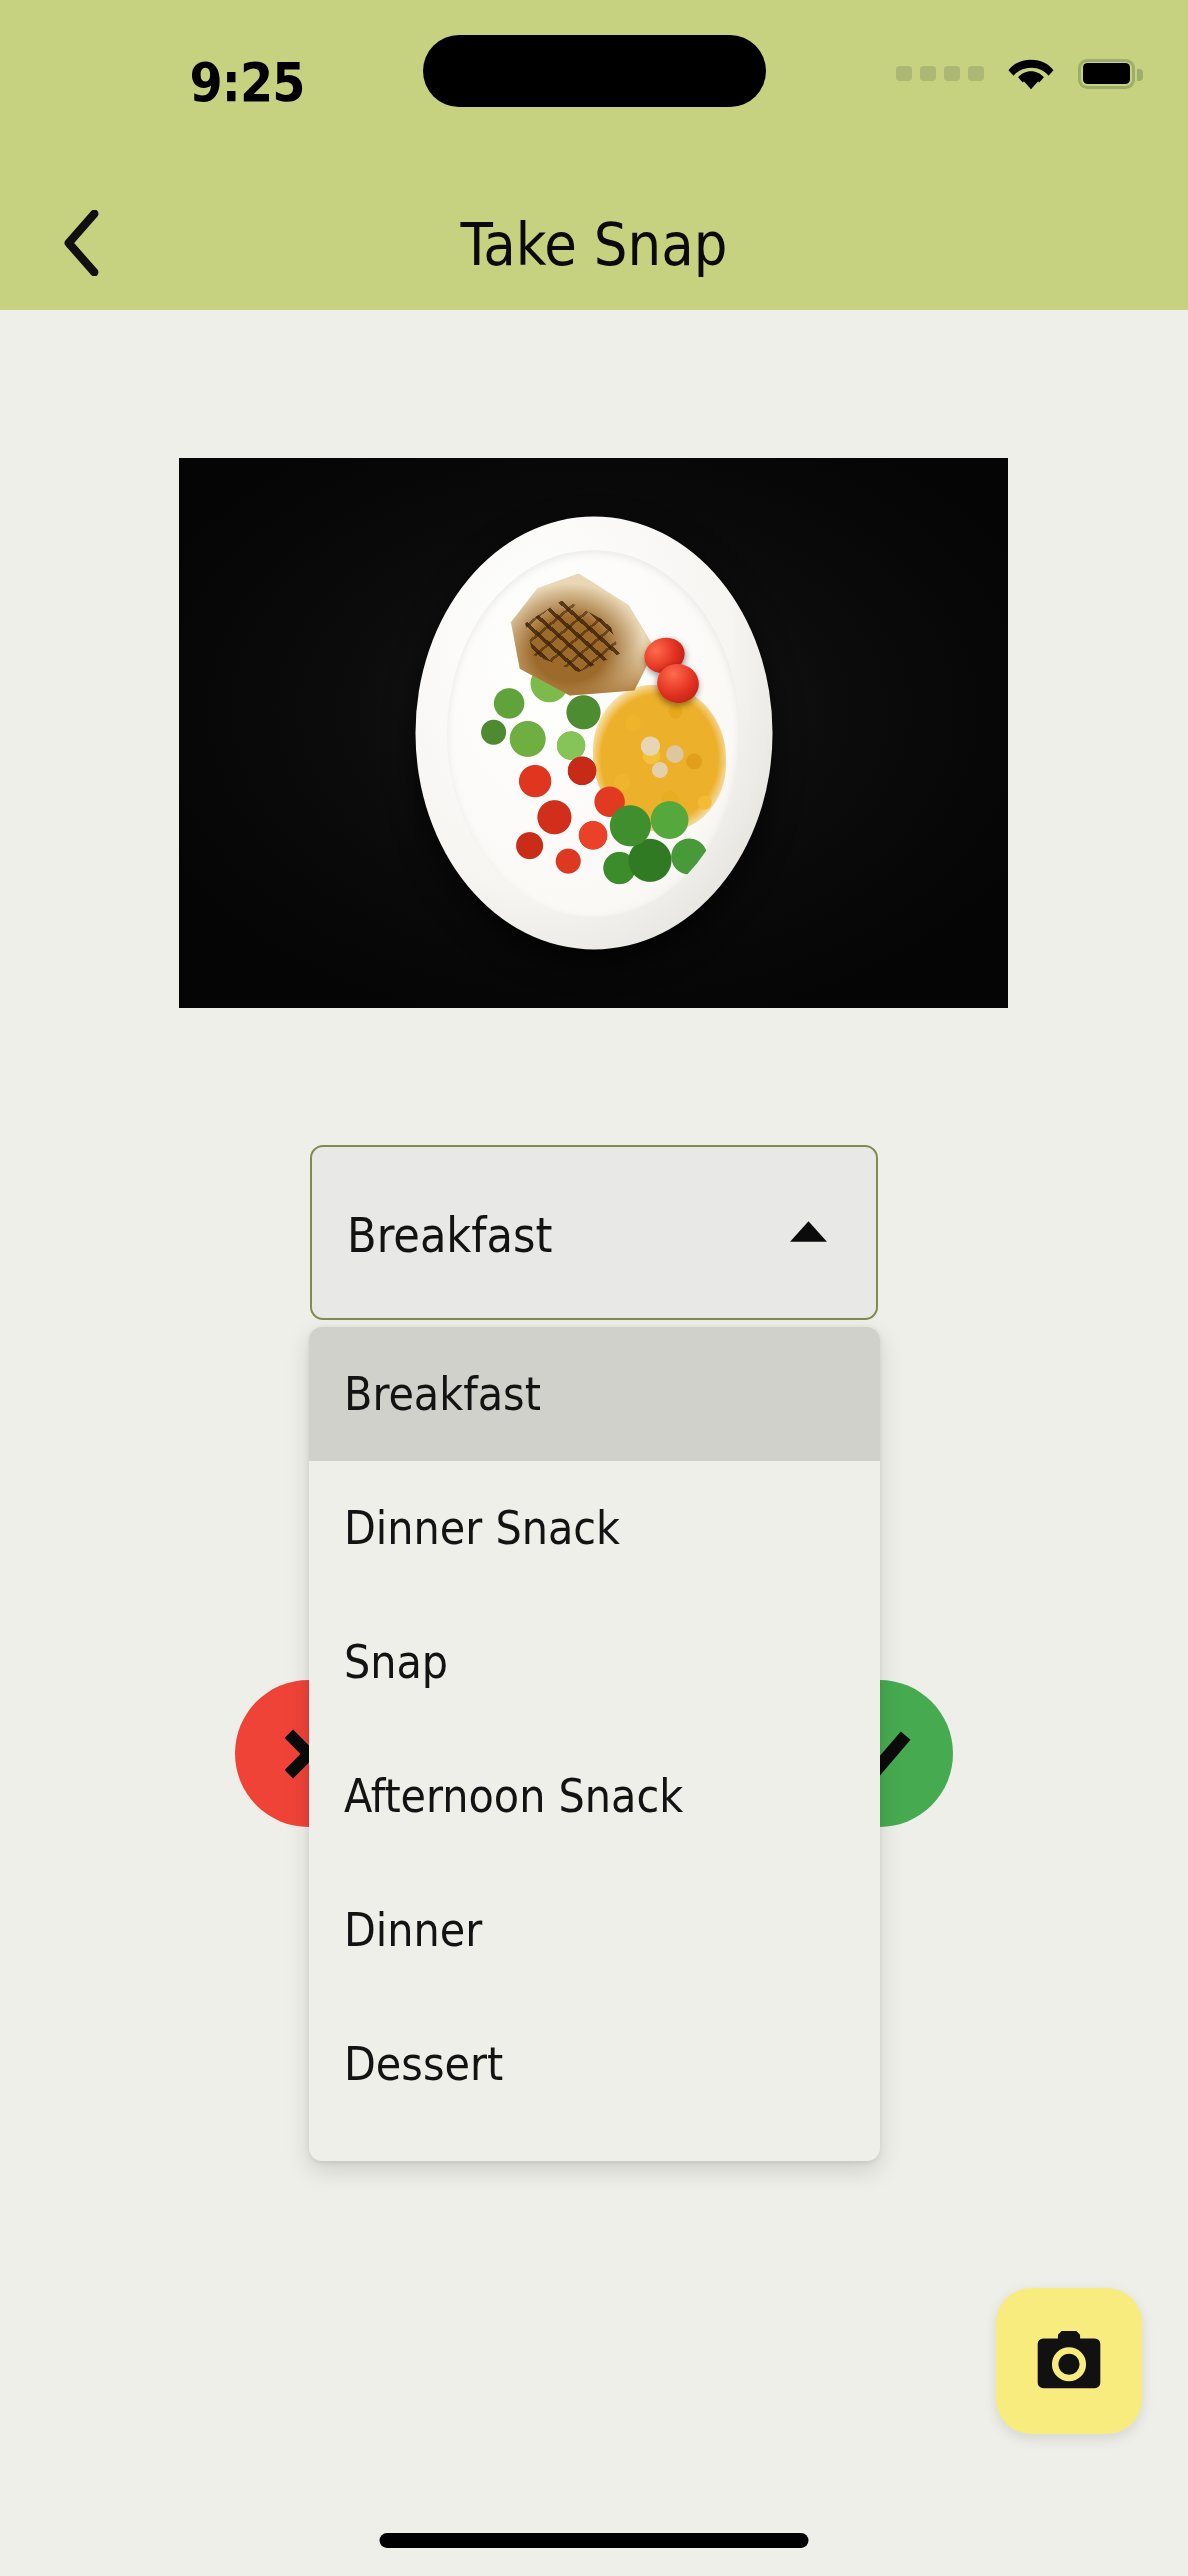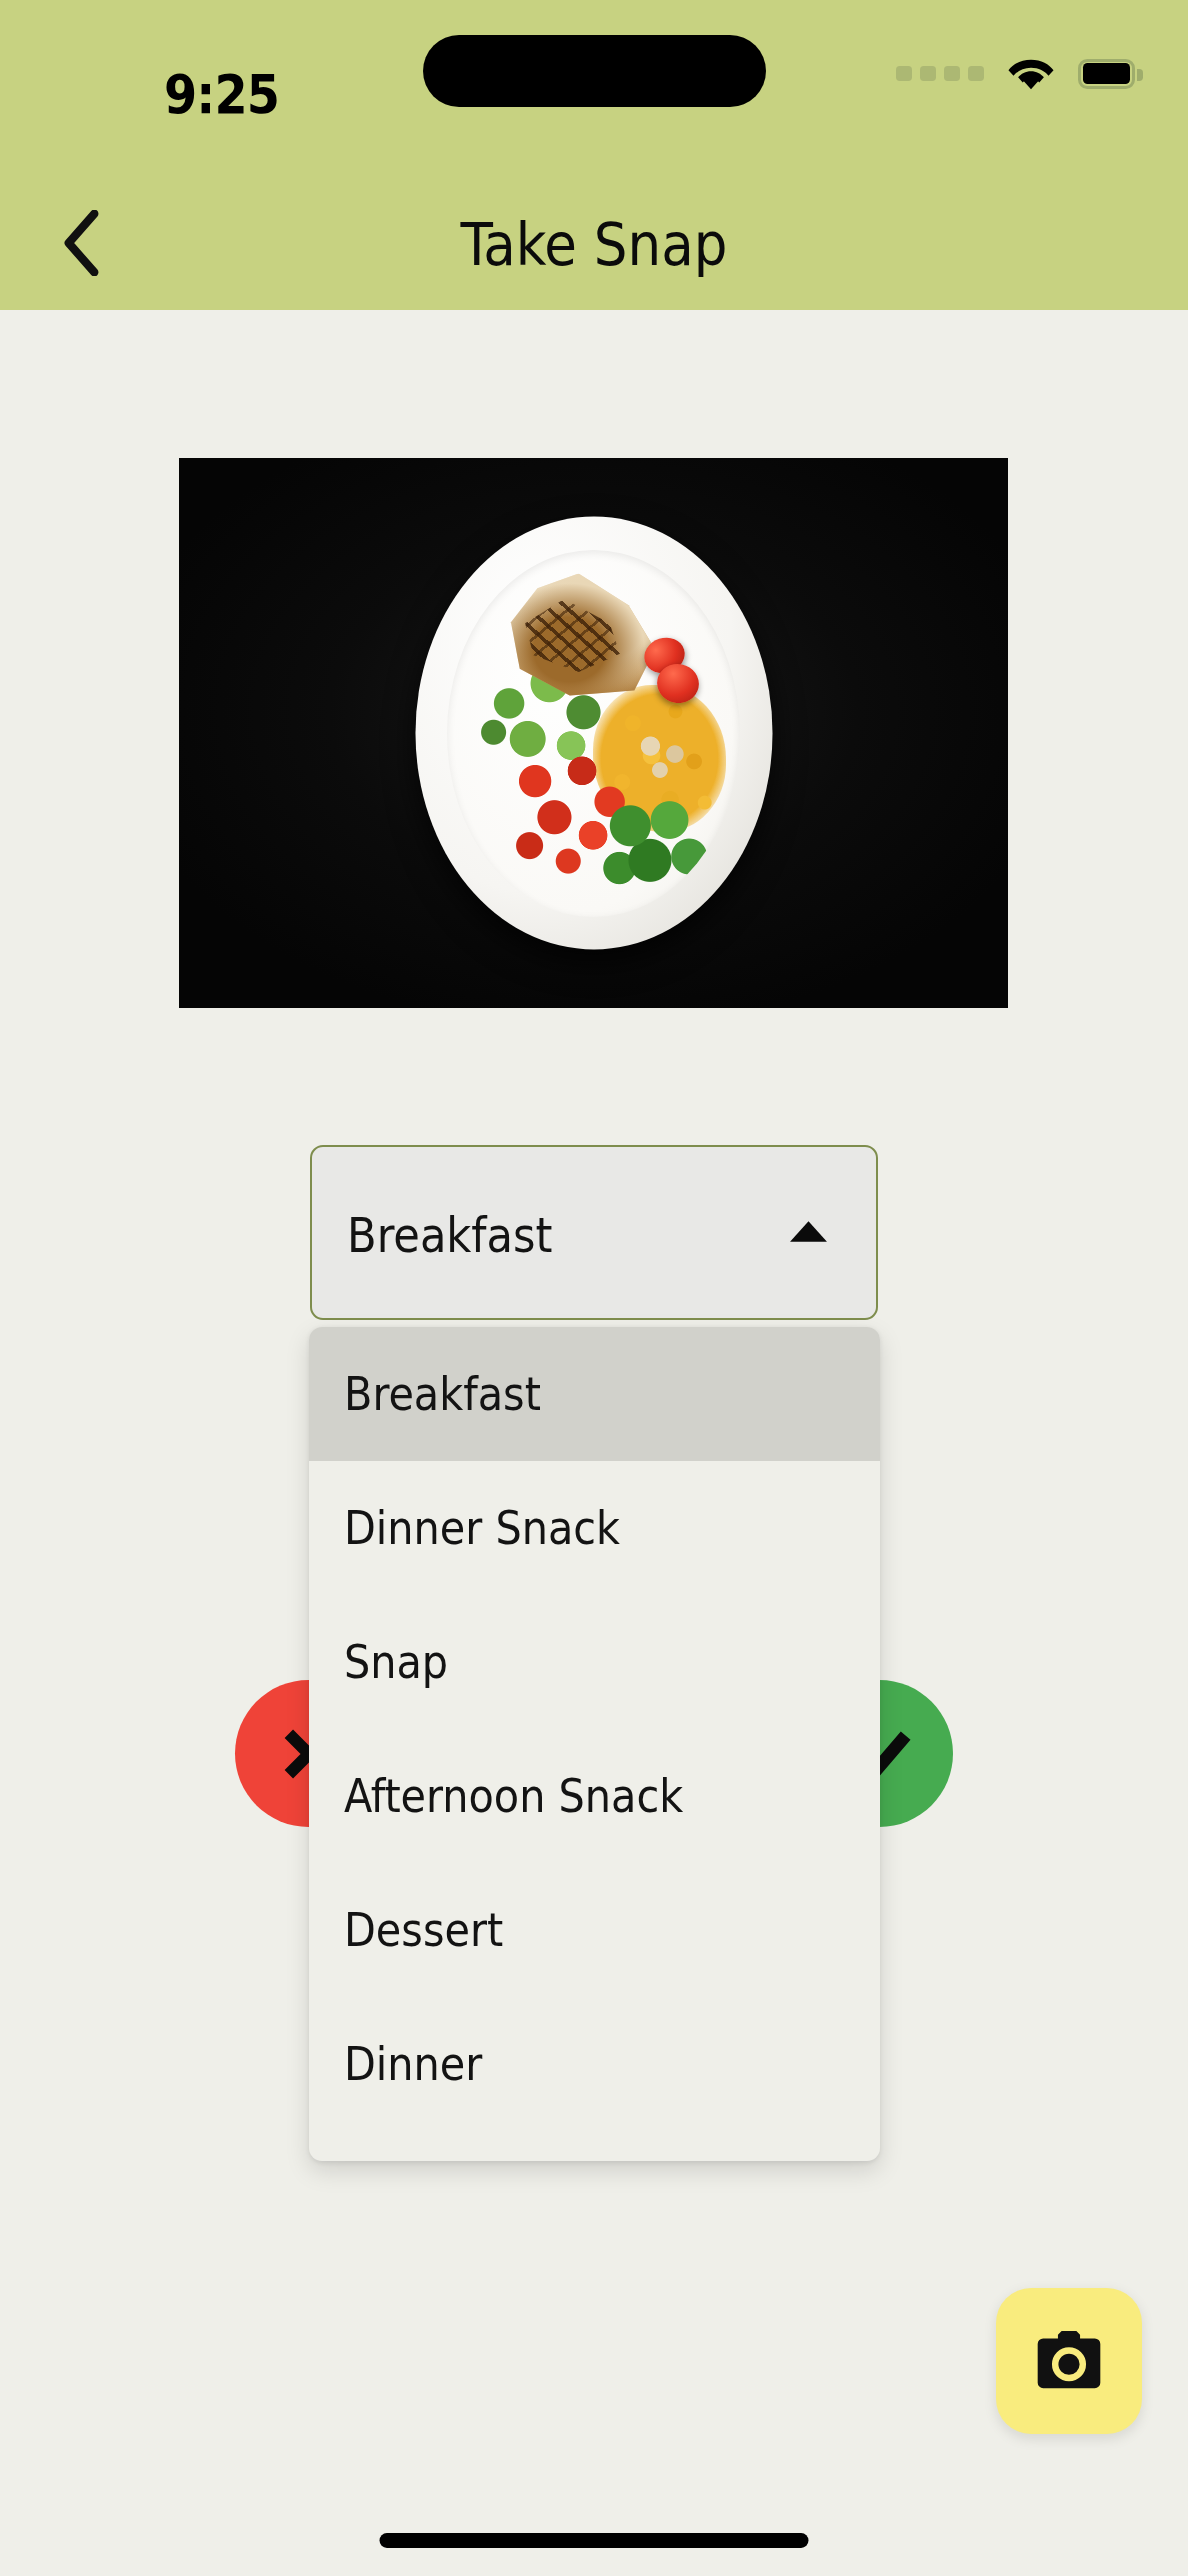--- a/index.html
+++ b/index.html
@@ -10,23 +10,24 @@
     position:relative;
     overflow:hidden;
   }
 
   
   .statusbar{
     position:absolute; left:0; top:0; width:1188px; height:310px;
     background:#C7D281;
   }
   .sb-time{
-    position:absolute; left:164px; top:64px; width:166px;
+    position:absolute; left:164px; top:52px; width:166px;
     font-size:53px; font-weight:700; color:#000;
     letter-spacing:-0.9px;
+    text-align:center;
   }
   .dynamic-island{
     position:absolute; left:423px; top:35px; width:343px; height:72px;
     background:#000; border-radius:36px;
   }
   .sb-right{
     position:absolute; right:53px; top:53px; height:41px;
     display:flex; align-items:center; gap:24px;
   }
   .signal-dots{ display:flex; gap:8.3px; align-items:flex-end; }
@@ -300,24 +301,24 @@
   <div class="dd-option">
     <span>Dinner Snack</span>
   </div>
   <div class="dd-option">
     <span>Snap</span>
   </div>
   <div class="dd-option">
     <span>Afternoon Snack</span>
   </div>
   <div class="dd-option">
+    <span>Dinner</span>
+  </div>
+  <div class="dd-option">
     <span>Dessert</span>
-  </div>
-  <div class="dd-option">
-    <span>Dinner</span>
   </div>
 </div>
 
 <div class="fab">
   <span>
     <svg width="70" height="61" viewBox="0 0 76 66">
       <path d="M26 4 L30 0 L46 0 L50 4 L50 8 L66 8 A6 6 0 0 1 72 14 L72 56 A6 6 0 0 1 66 62 L10 62 A6 6 0 0 1 4 56 L4 14 A6 6 0 0 1 10 8 L26 8 Z" fill="#111111"></path>
       <circle cx="38" cy="36" r="15" fill="none" stroke="#F9EC7E" stroke-width="7"></circle>
     </svg>
   </span>

